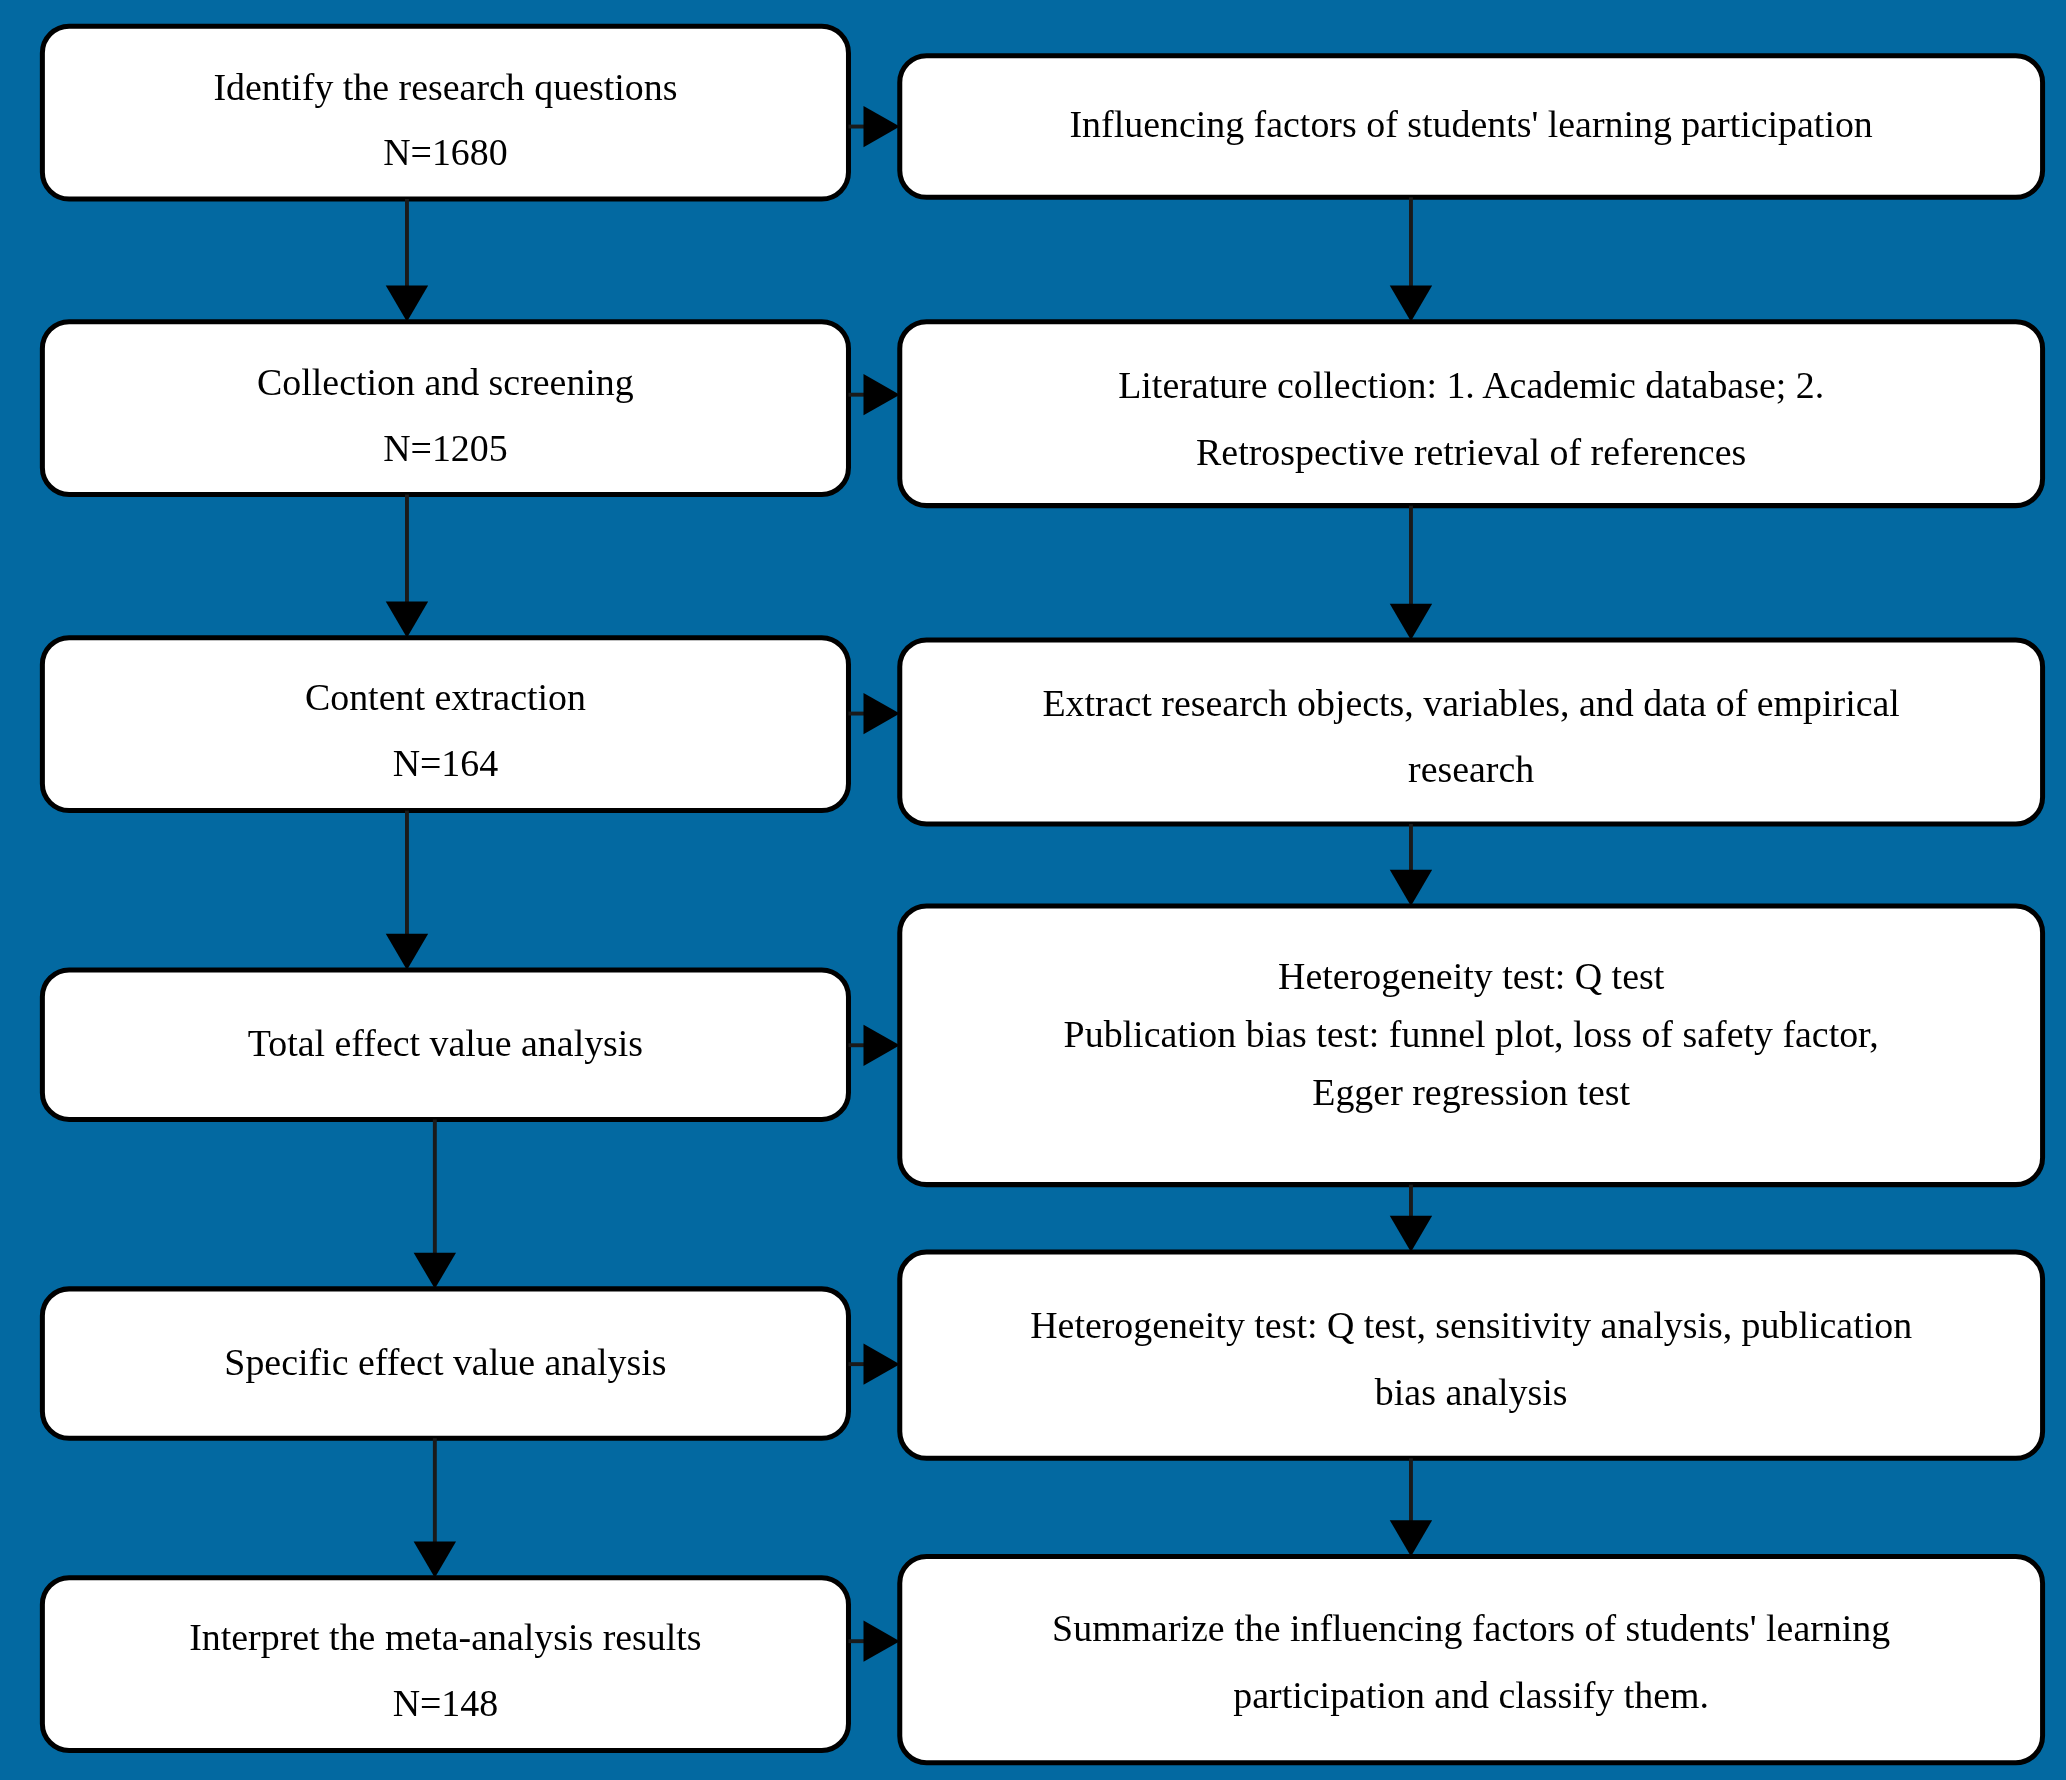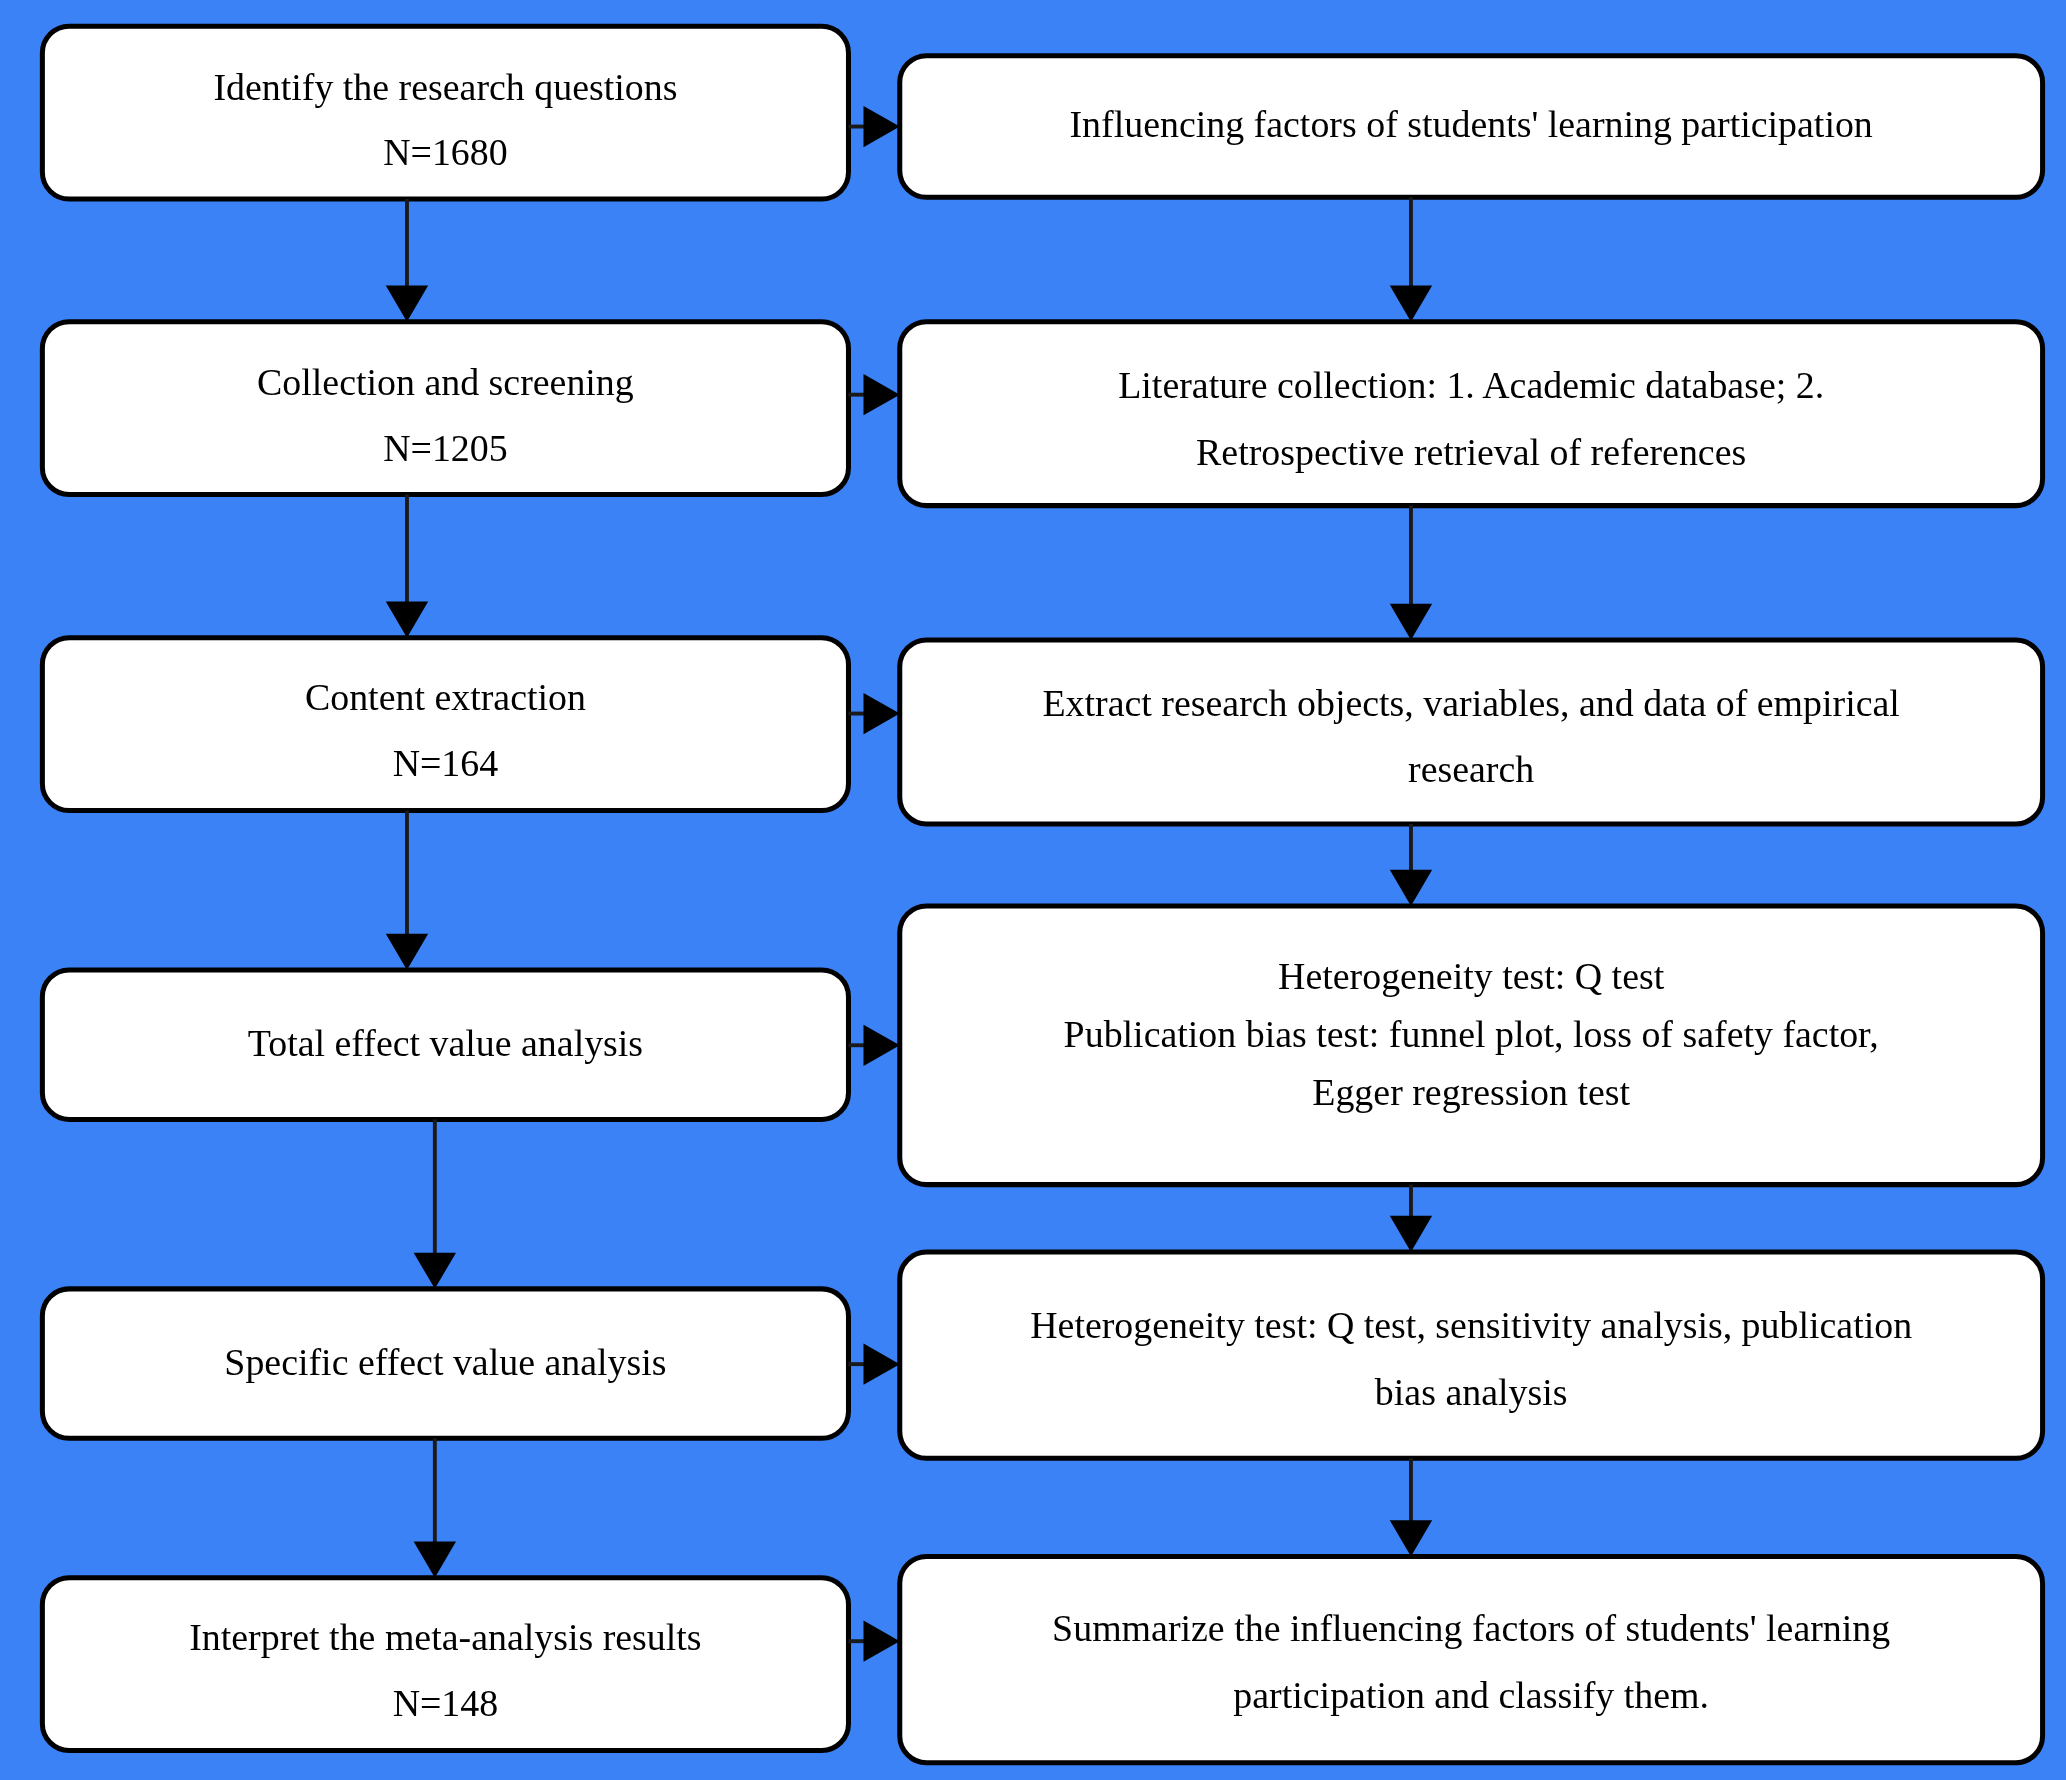--- a/index.html
+++ b/index.html
@@ -4,21 +4,21 @@
 <style>
   html, body {
     margin: 0;
     padding: 0;
     background: #ffffff;
   }
   #page {
     position: relative;
     width: 2066px;
     height: 1780px;
-    background: #3b82f6;
+    background: #0369a1;
     overflow: hidden;
   }
   svg.flow {
     position: absolute;
     left: 0;
     top: 0;
     width: 2066px;
     height: 1780px;
     display: block;
   }

